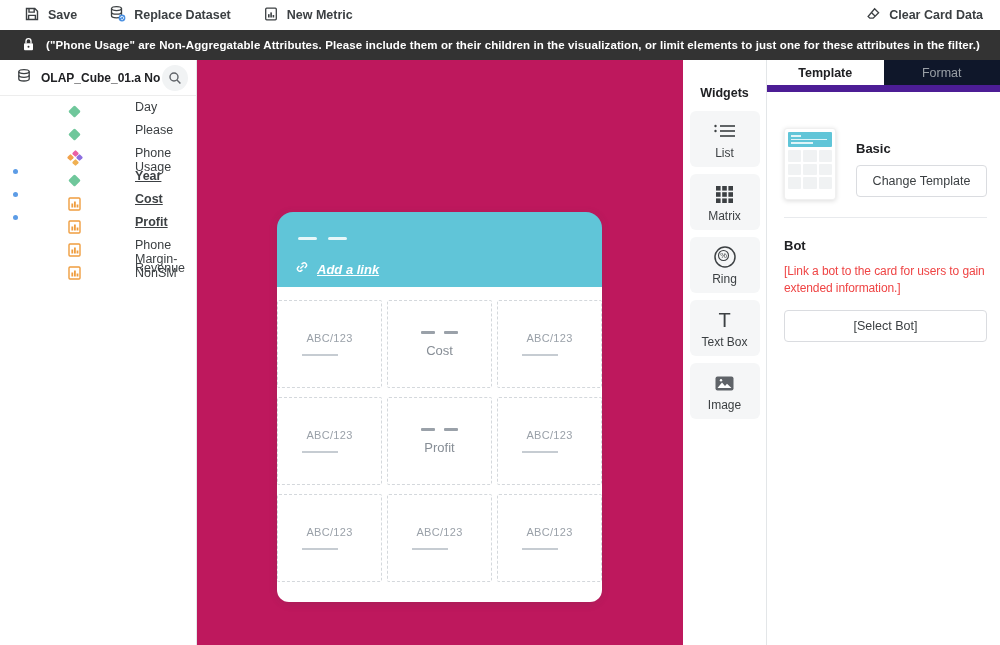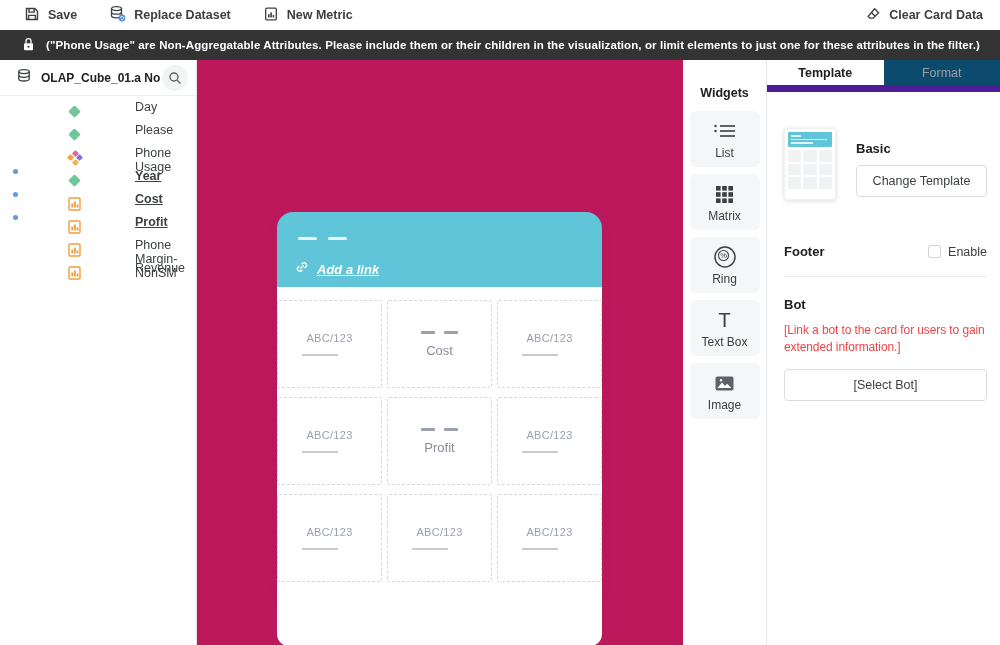--- a/index.html
+++ b/index.html
@@ -48,21 +48,21 @@
   
   .canvas { flex:1; background:#be185d; position:relative; }
   .card { position:absolute; left:80px; top:152px; width:325px; height:390px; border-radius:16px;
     box-shadow:0 2px 8px rgba(60,64,67,0.18); }
   .card-header { height:75px; background:#60c5d8; border-radius:16px 16px 0 0; position:relative; }
   .hdr-dashes { position:absolute; left:21px; top:25px; display:flex; gap:11px; }
   .hdr-dash { width:19px; height:3px; background:rgba(255,255,255,0.85); border-radius:2px; }
   .link-row { position:absolute; left:18px; top:48px; display:flex; align-items:center; gap:8px;
     color:#fff; cursor:pointer; }
   .link-text { font-size:13px; font-style:italic; font-weight:700; text-decoration:underline; }
-  .card-body { height:359px; background:#fff; border-radius:0 0 12px 12px; padding:13px 0;
+  .card-body { height:315px; background:#fff; border-radius:0 0 12px 12px; padding:13px 0;
     display:grid; grid-template-columns:repeat(3,1fr); grid-auto-rows:88px; gap:9px 5px; }
   .tile { border:1px dashed #d4d8dc; border-radius:2px; display:flex; flex-direction:column;
     align-items:center; justify-content:center; }
   .abc-text { font-size:11px; color:#9aa1a9; letter-spacing:0.3px; }
   .abc-lines { width:56px; margin-top:6px; }
   .abc-line1 { width:56px; height:2px; background:#c6ccd2; }
   .abc-line2 { width:36px; height:2px; background:#c6ccd2; margin-top:4px; }
   .m-dashes { display:flex; gap:9px; }
   .m-dash { width:14px; height:3px; background:#9aa1a9; border-radius:1px; }
   .m-label { margin-top:9px; font-size:13px; color:#878e96; }
@@ -74,21 +74,21 @@
     padding:8px 0 7px; text-align:center; cursor:pointer; }
   .widget-icon { height:24px; display:flex; align-items:center; justify-content:center; color:#3c4043; }
   .widget-label { font-size:12px; color:#3c4043; margin-top:3px; white-space:nowrap; }
   .t-glyph { font-size:20px; color:#3c4043; line-height:1; }
 
   
   .right-panel { width:233px; background:#fff; display:flex; flex-direction:column; }
   .tabs { display:flex; height:32px; border-bottom:7px solid #4c1d95; flex:none; }
   .tab { flex:1; display:flex; align-items:center; justify-content:center; font-size:12.5px; cursor:pointer; }
   .tab.active { background:#fff; color:#202124; font-weight:700; }
-  .tab.inactive { background:#0c4a6e; color:#9aa0a6; }
+  .tab.inactive { background:#0f172a; color:#9aa0a6; }
   .panel-body { padding:0 13px 0 17px; }
   .template-row { display:flex; margin-top:36px; }
   .thumb { width:52px; height:72px; background:#fff; border:1px solid #f0f0f0; border-radius:3px;
     box-shadow:0 1px 5px rgba(0,0,0,0.14); padding:3px; flex:none; }
   .thumb-header { height:15px; background:#60c5d8; border-radius:1px; padding:3px 0 0 3px; }
   .thumb-line { height:1.5px; background:rgba(255,255,255,0.8); margin-bottom:2px; }
   .tl-1 { width:10px; } .tl-2 { width:36px; } .tl-3 { width:22px; }
   .thumb-grid { margin-top:3px; display:grid; grid-template-columns:repeat(3,1fr); gap:2px; }
   .thumb-cell { height:11.5px; background:#f0f2f3; border-radius:1px; }
   .template-info { flex:1; margin-left:20px; }
@@ -451,27 +451,20 @@
               <div class="thumb-cell"></div>
               <div class="thumb-cell"></div>
           </div>
         </div>
         <div class="template-info">
           <div class="template-name">Basic</div>
           <button class="btn change-btn">Change Template</button>
         </div>
       </div>
 
-      <div class="footer-row">
-        <span class="section-label">Footer</span>
-        <span class="enable-wrap">
-          <span class="checkbox"></span>
-          <span>Enable</span>
-        </span>
-      </div>
 
       <div class="h-divider"></div>
 
       <div class="section-label bot-title">Bot</div>
       <div class="bot-desc">[Link a bot to the card for users to gain extended information.]</div>
       <button class="btn select-bot-btn">[Select Bot]</button>
 
     </div>
   </div>
 

